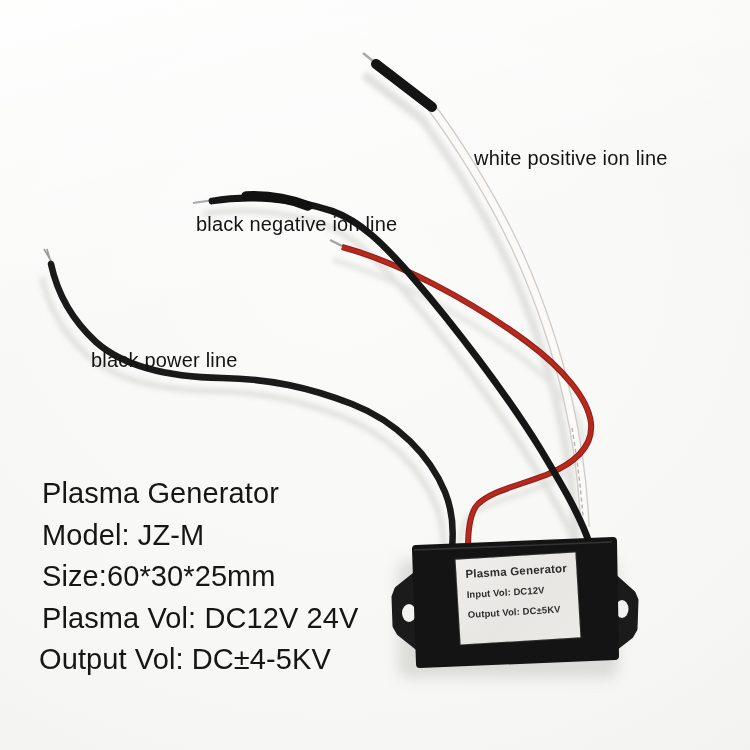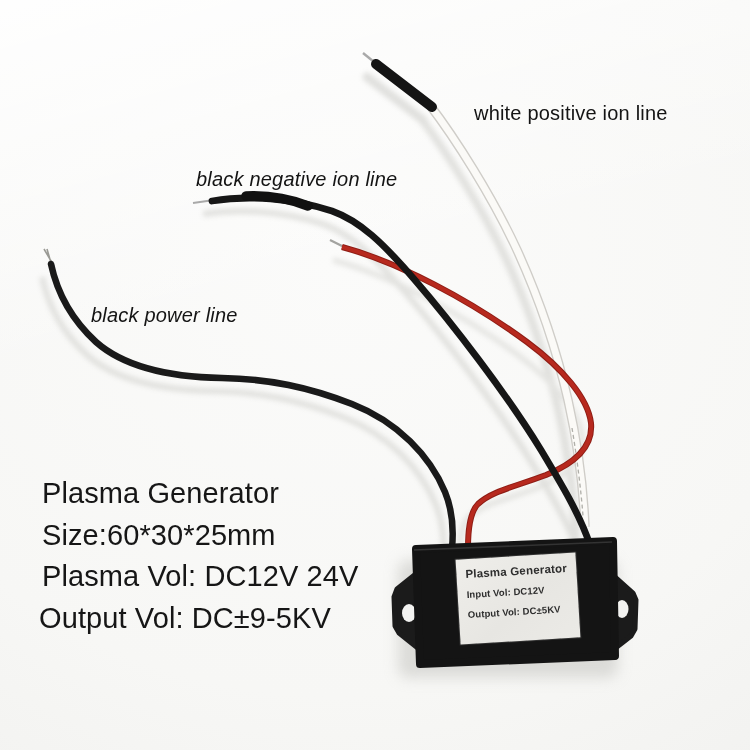--- a/index.html
+++ b/index.html
@@ -7,21 +7,21 @@
   .canvas{
     position:relative;width:750px;height:750px;overflow:hidden;
     background:
       linear-gradient(165deg, rgba(255,255,255,0.9) 0%, rgba(255,255,255,0) 40%),
       radial-gradient(120% 105% at 45% 35%, #fbfbfa 0%, #f7f7f5 55%, #eeeeec 100%);
     font-family:"Liberation Sans", sans-serif;
   }
   .scene{position:absolute;left:0;top:0;}
   .wire-label{
     position:absolute;color:#141414;font-size:20px;letter-spacing:0.2px;
-    white-space:nowrap;line-height:24px;
+    white-space:nowrap;line-height:24px;margin-top:45px;
   }
   .spec-block{
     position:absolute;left:39px;top:473px;color:#161616;
     font-size:29px;line-height:41.5px;white-space:nowrap;letter-spacing:0.1px;
   }
   .spec-line{padding-left:3px;}
   .sticker{
     position:absolute;left:458px;top:556px;width:120px;height:85px;
     background:linear-gradient(140deg,#efeeea 0%, #e7e6e2 55%, #ebeae6 100%);
     transform:rotate(-3.4deg);transform-origin:50% 50%;
@@ -91,23 +91,24 @@
     </g>
   </svg>
 
   <div class="sticker">
     <div class="t">Plasma Generator</div>
     <div class="s">Input Vol: DC12V</div>
     <div class="s">Output Vol: DC±5KV</div>
   </div>
 
   <div class="wire-label" style="left:474px;top:101px;">white positive ion line</div>
-  <div class="wire-label" style="left:196px;top:167px;font-style:italic;">black negative ion line</div>
-  <div class="wire-label" style="left:91px;top:303px;font-style:italic;">black power line</div>
+  <div class="wire-label" style="left:196px;top:167px;">black negative ion line</div>
+  <div class="wire-label" style="left:91px;top:303px;">black power line</div>
 
   <div class="spec-block">
     <div class="spec-line">Plasma Generator</div>
+    <div class="spec-line">Model: JZ-M</div>
     <div class="spec-line">Size:60*30*25mm</div>
     <div class="spec-line">Plasma Vol: DC12V 24V</div>
-    <div class="spec-line" style="padding-left:0;">Output Vol: DC±9-5KV</div>
+    <div class="spec-line" style="padding-left:0;">Output Vol: DC±4-5KV</div>
   </div>
 
 </div>
 
 </body></html>

